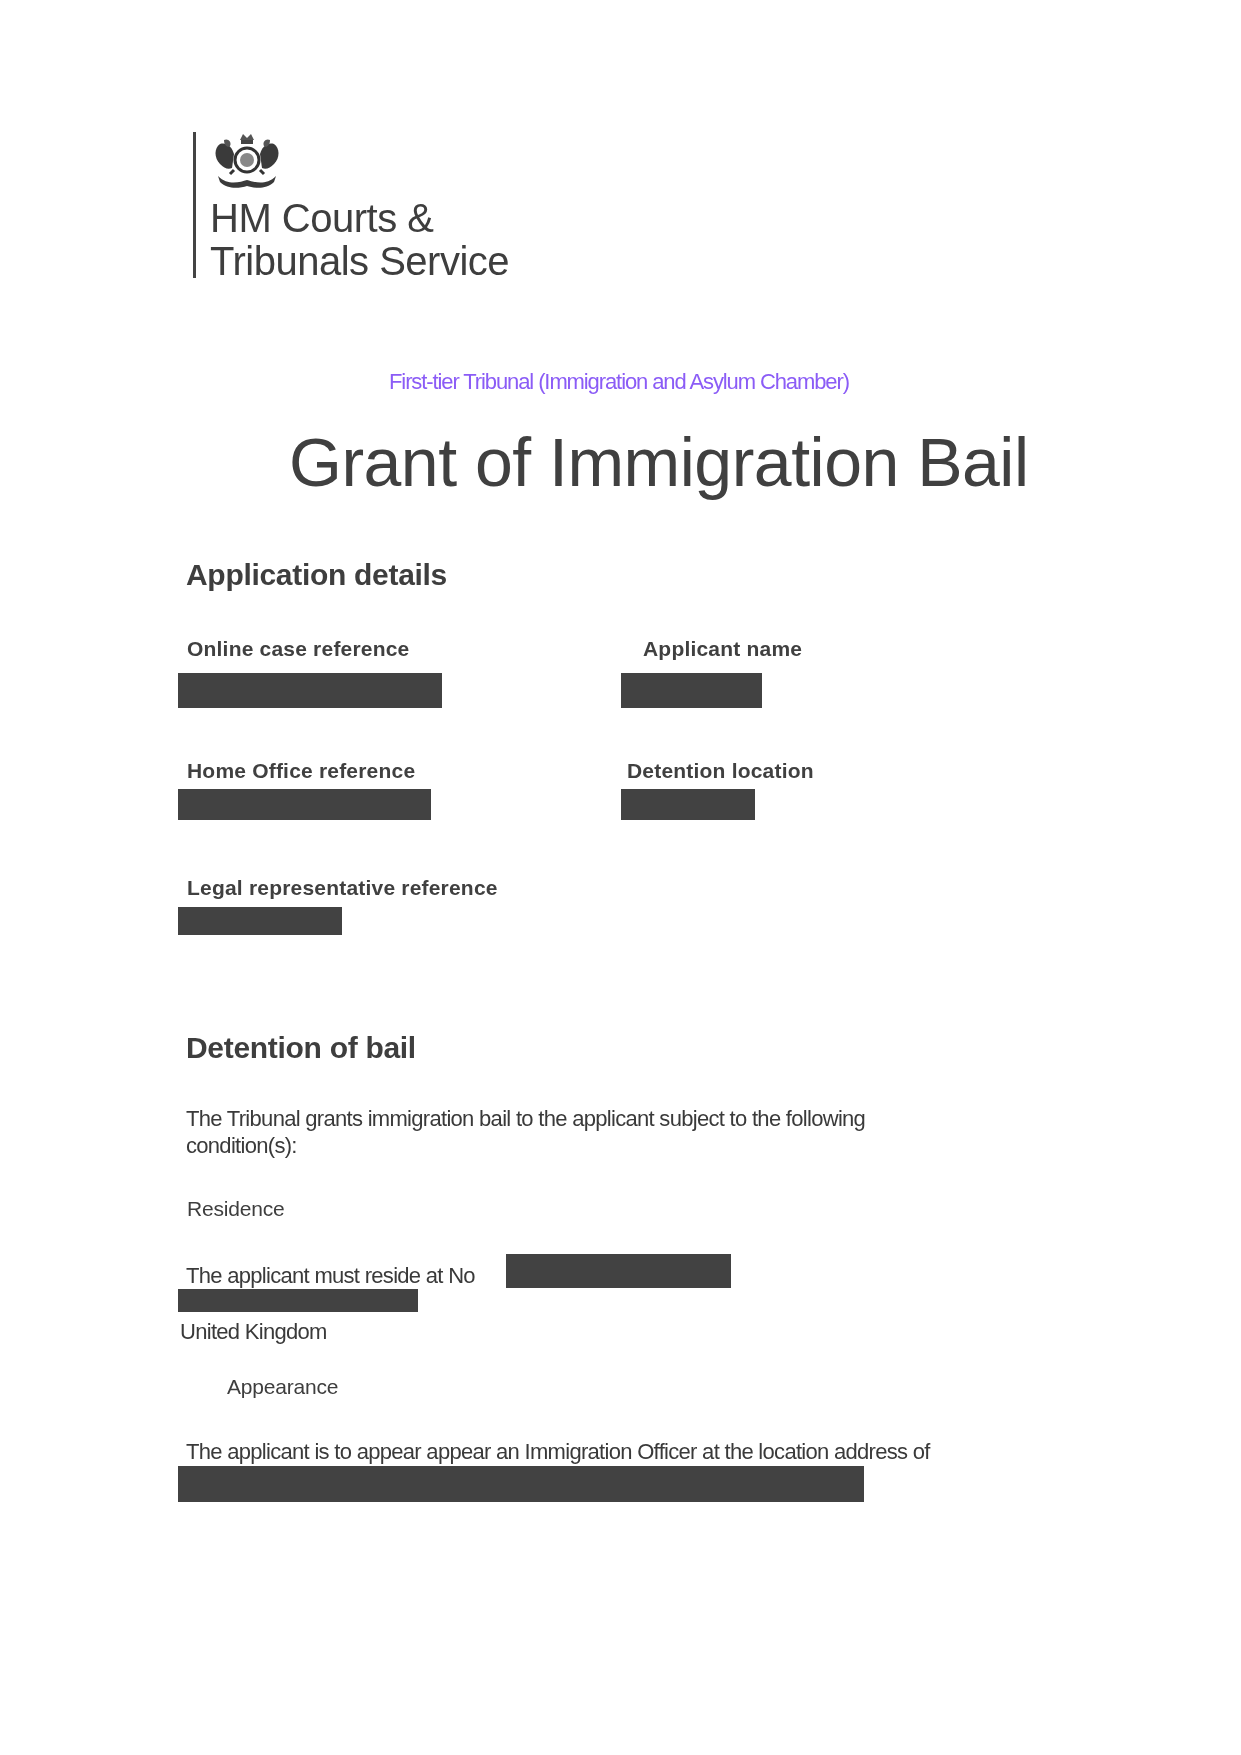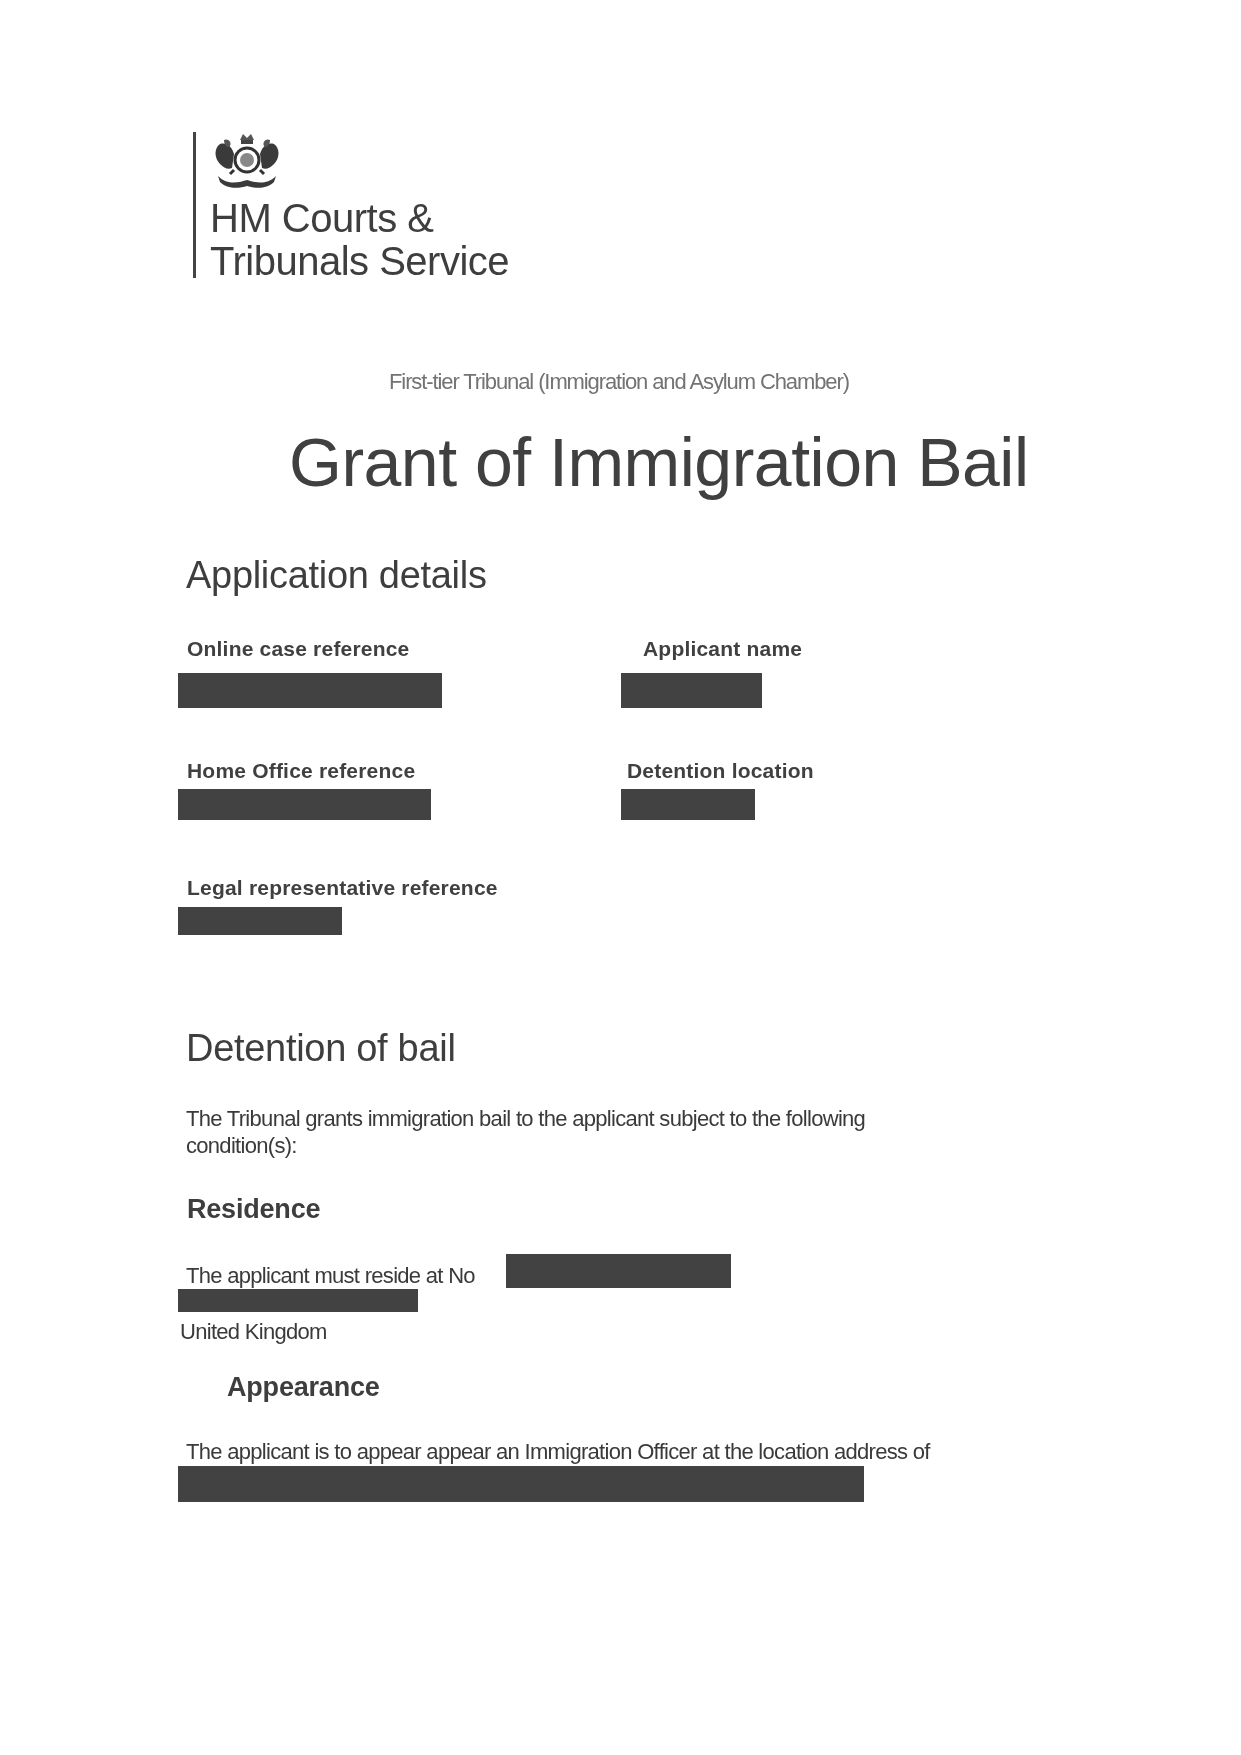--- a/index.html
+++ b/index.html
@@ -42,36 +42,36 @@
       letter-spacing: -0.5px;
     }
     .logo-line1 { top: 198px; }
     .logo-line2 { top: 241px; }
 
     .subtitle {
       left: 389px;
       top: 369px;
       font-size: 22px;
       line-height: 26px;
-      color: #737373;
+      color: #8b5cf6;
       letter-spacing: -1.1px;
     }
     .title {
       left: 289px;
       top: 422px;
       font-size: 68px;
       line-height: 80px;
       color: #404040;
       letter-spacing: -0.5px;
     }
 
     .section-heading {
-      font-size: 38px;
+      font-size: 30px;
       line-height: 34px;
-      font-weight: normal;
+      font-weight: bold;
       color: #3e3e3e;
       letter-spacing: -0.3px;
     }
     .field-label {
       font-size: 21px;
       line-height: 24px;
       font-weight: bold;
       color: #404040;
       letter-spacing: 0.2px;
     }
@@ -79,23 +79,23 @@
       position: absolute;
       background: #424242;
     }
     .body-text {
       font-size: 22px;
       line-height: 27px;
       color: #3a3a3a;
       letter-spacing: -0.7px;
     }
     .sub-heading {
-      font-size: 27px;
+      font-size: 21px;
       line-height: 24px;
-      font-weight: bold;
+      font-weight: normal;
       color: #3e3e3e;
       letter-spacing: -0.2px;
     }
   </style>
 </head>
 <body>
 
 <div class="logo-bar"></div>
 <svg class="crest" viewBox="0 0 74 64">
 

